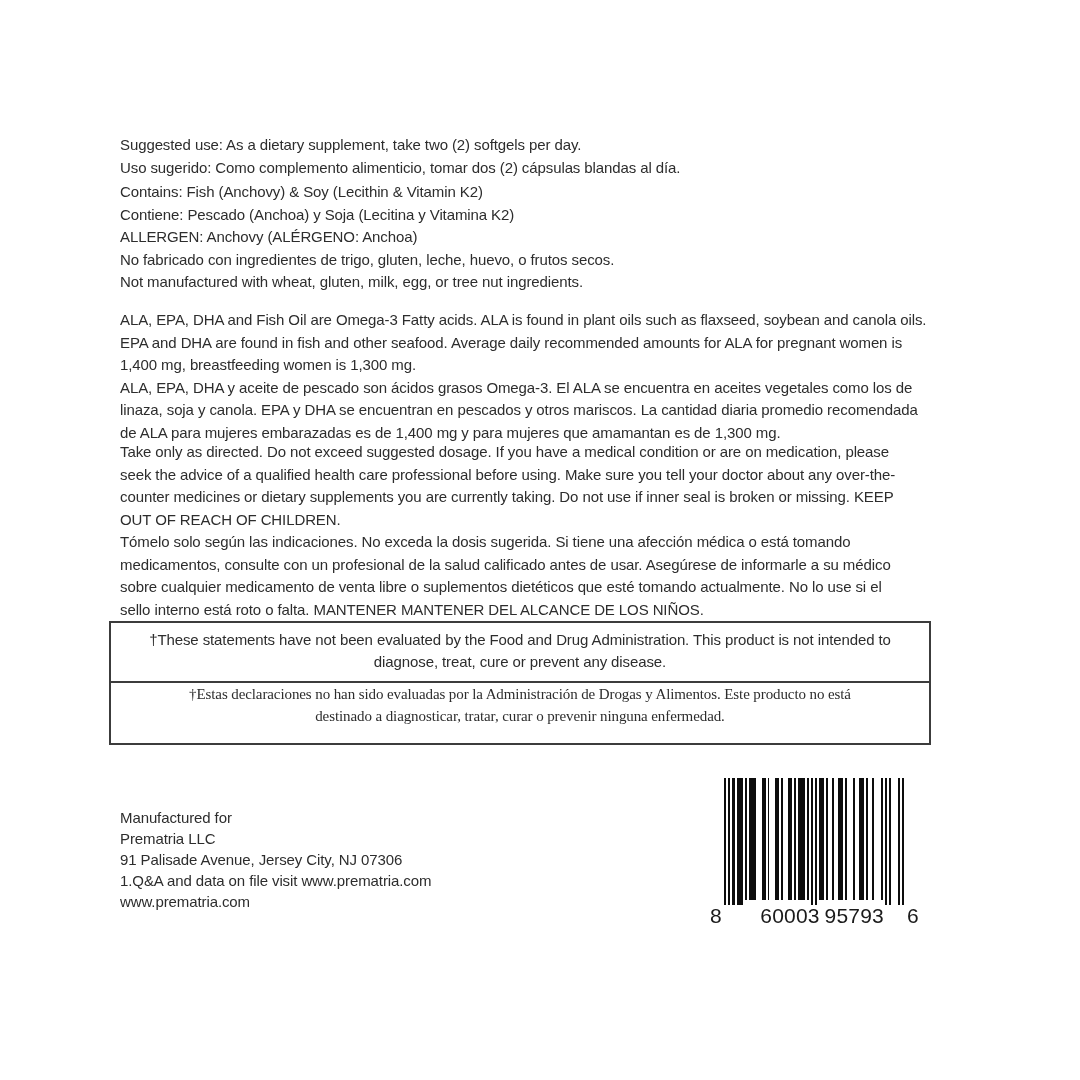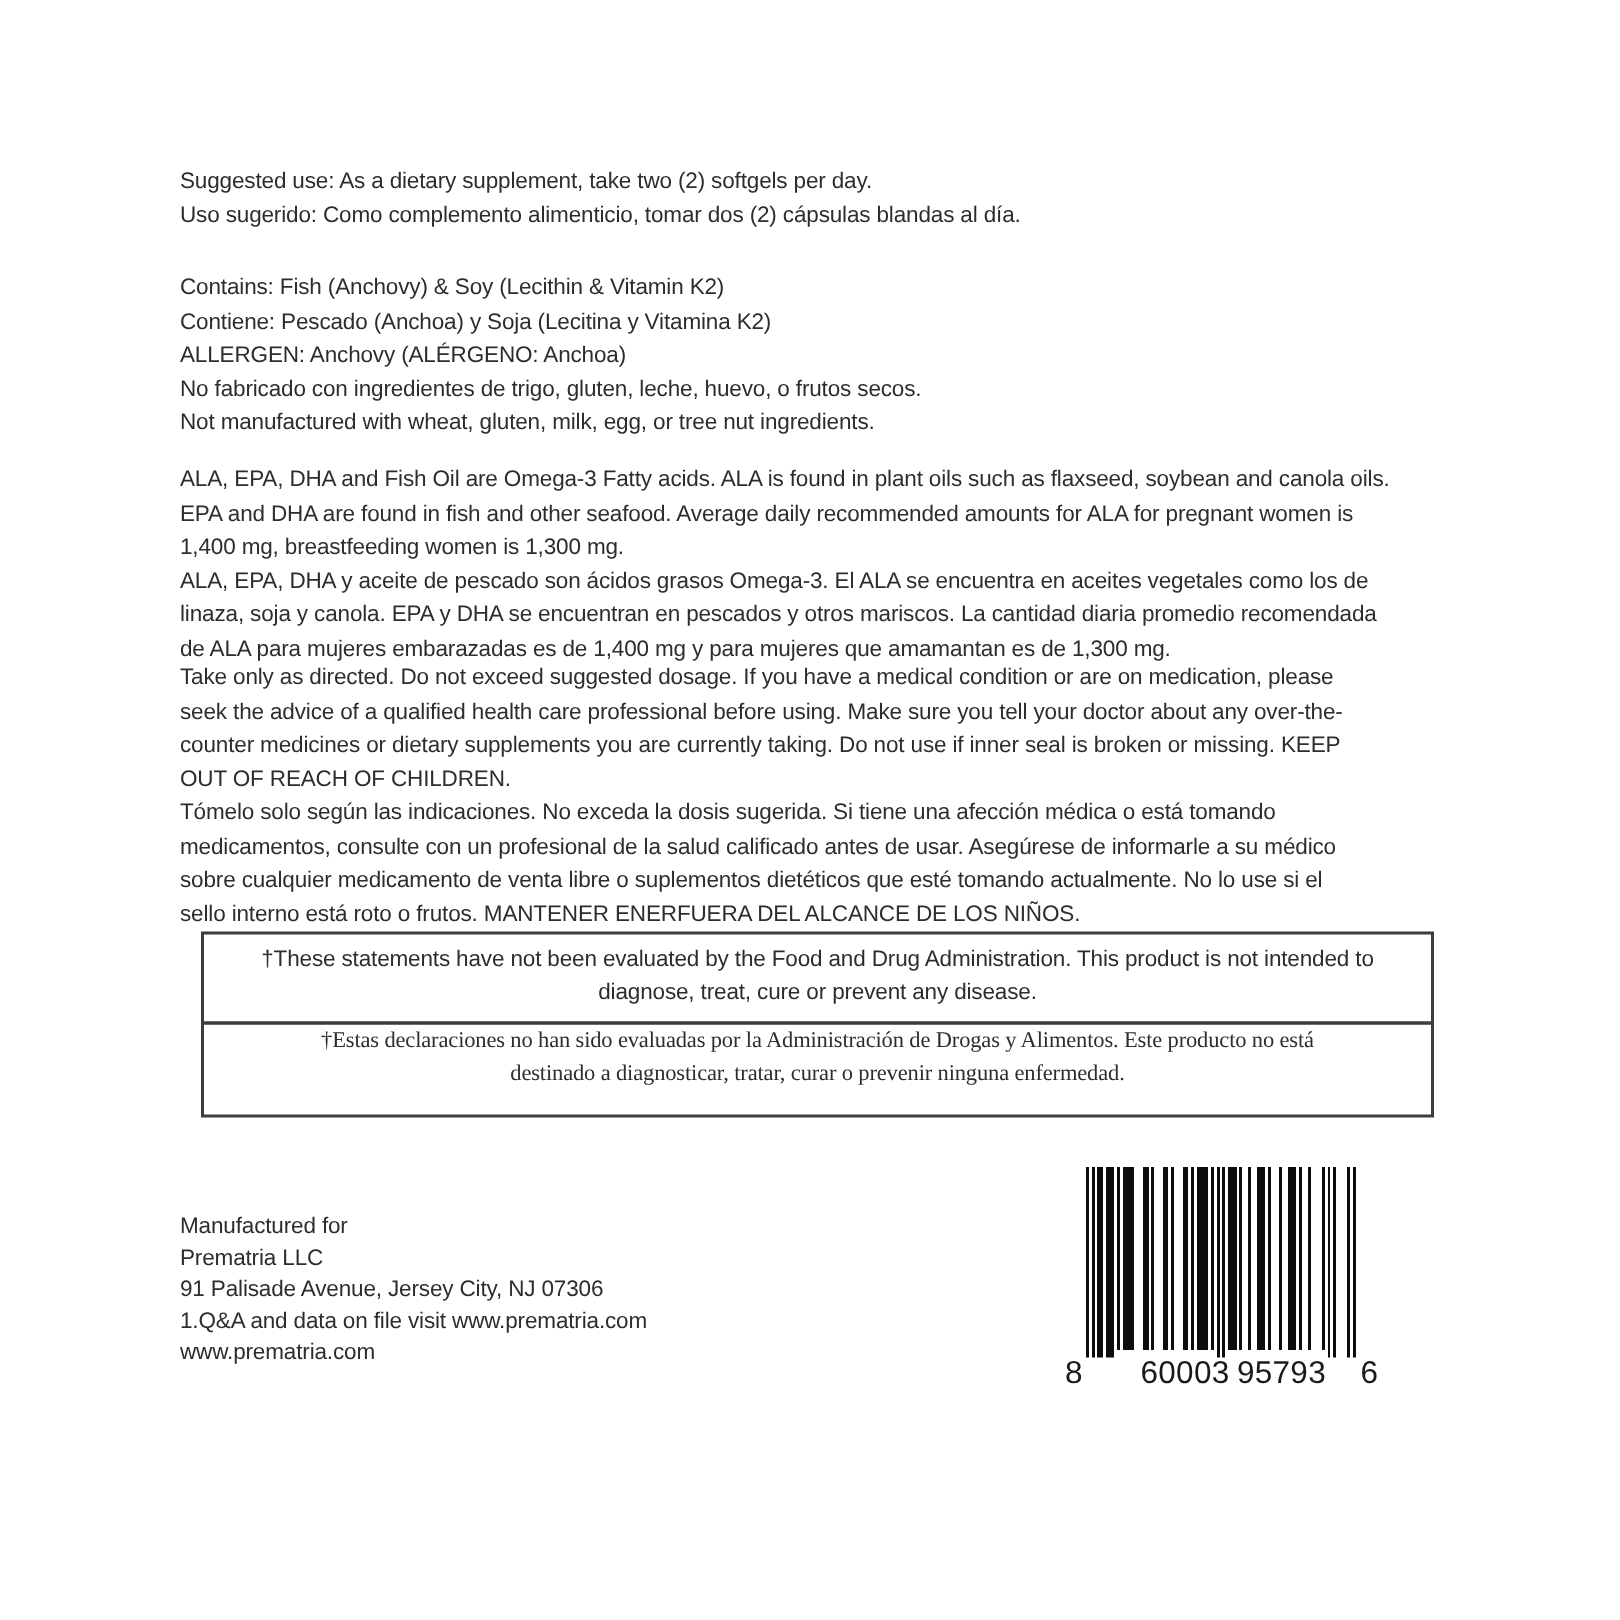--- a/index.html
+++ b/index.html
@@ -13,28 +13,28 @@
   }
   .text-block{
     position:absolute;
     left:120px;
     font-size:15px;
     line-height:22.5px;
     letter-spacing:-0.1px;
     white-space:nowrap;
   }
   .text-block .line{white-space:nowrap;}
-  #block-usage{top:110px;}
+  #block-usage{top:134px;}
   #block-allergen{top:181px;}
   #block-omega{top:309px;}
   #block-warning{top:441px;}
 
   .disclaimer-wrap{
     position:absolute;
-    left:134px;top:621px;
+    left:109px;top:621px;
     width:822px;
   }
   .disclaimer-box{
     box-sizing:border-box;
     border:2px solid #3c3c3c;
     width:822px;
     padding:6px 10px 0 10px;
     font-size:15px;
     line-height:22px;
     letter-spacing:-0.1px;
@@ -95,21 +95,21 @@
     </section>
 
   <section class="text-block" id="block-warning">
       <div class="line">Take only as directed. Do not exceed suggested dosage. If you have a medical condition or are on medication, please</div>
       <div class="line">seek the advice of a qualified health care professional before using. Make sure you tell your doctor about any over-the-</div>
       <div class="line">counter medicines or dietary supplements you are currently taking. Do not use if inner seal is broken or missing. KEEP</div>
       <div class="line">OUT OF REACH OF CHILDREN.</div>
       <div class="line">Tómelo solo según las indicaciones. No exceda la dosis sugerida. Si tiene una afección médica o está tomando</div>
       <div class="line">medicamentos, consulte con un profesional de la salud calificado antes de usar. Asegúrese de informarle a su médico</div>
       <div class="line">sobre cualquier medicamento de venta libre o suplementos dietéticos que esté tomando actualmente. No lo use si el</div>
-      <div class="line">sello interno está roto o frutos. MANTENER ENERFUERA DEL ALCANCE DE LOS NIÑOS.</div>
+      <div class="line">sello interno está roto o falta. MANTENER MANTENER DEL ALCANCE DE LOS NIÑOS.</div>
     </section>
 
   <div class="disclaimer-wrap">
     <div class="disclaimer-box" id="disclaimer-en">
         <div class="line">†These statements have not been evaluated by the Food and Drug Administration. This product is not intended to</div>
         <div class="line">diagnose, treat, cure or prevent any disease.</div>
       </div>
     <div class="disclaimer-box" id="disclaimer-es">
         <div class="line">†Estas declaraciones no han sido evaluadas por la Administración de Drogas y Alimentos. Este producto no está</div>
         <div class="line">destinado a diagnosticar, tratar, curar o prevenir ninguna enfermedad.</div>

